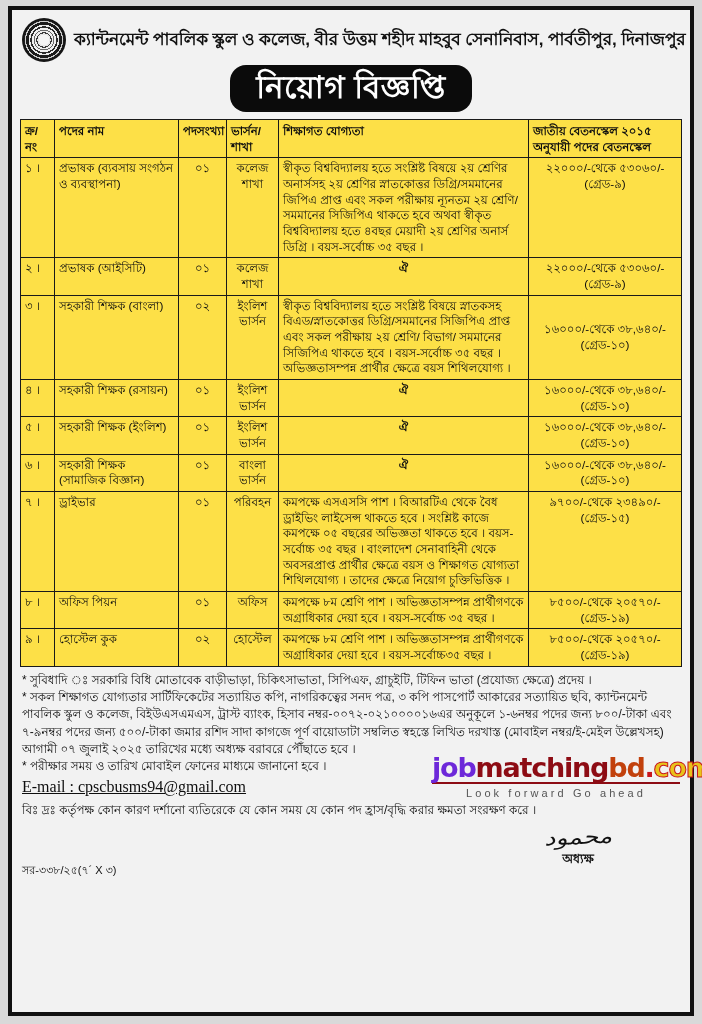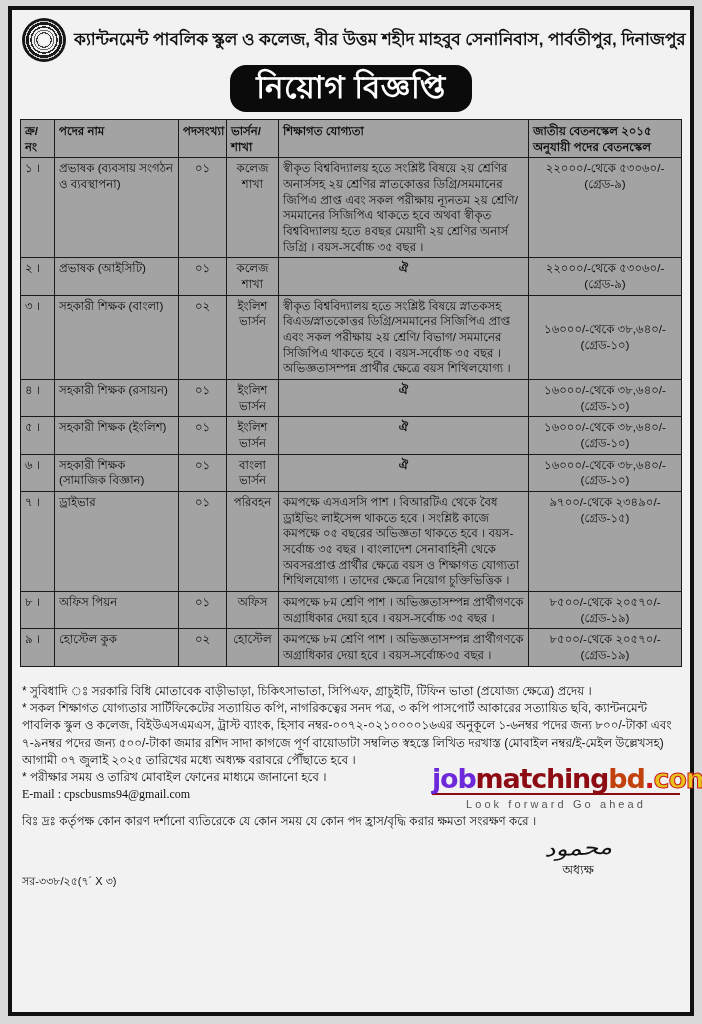--- a/index.html
+++ b/index.html
@@ -80,21 +80,21 @@
     padding: 7px 26px 9px 26px;
     border-radius: 16px;
     letter-spacing: 0.5px;
   }
 
   
   table.circ {
     width: 100%;
     border-collapse: collapse;
     table-layout: fixed;
-    background: #a3a3a3;
+    background: #fde047;
   }
   table.circ th, table.circ td {
     border: 1.6px solid #1a1a1a;
     vertical-align: top;
     padding: 2px 4px 3px 4px;
     font-size: 11.7px;
     color: #0e0e0e;
     line-height: 1.34;
   }
   table.circ th {
@@ -114,33 +114,34 @@
   td.ditto {
     text-align: center;
     font-weight: bold;
     padding-top: 3px;
   }
   td.c-pay { vertical-align: top; }
   td.c-pay.mid { vertical-align: middle; }
 
   
   .notes {
-    margin-top: 16px;
+    margin-top: 5px;
     font-size: 11.9px;
     line-height: 1.45;
     color: #0e0e0e;
     padding: 0 2px;
   }
   .notes p { margin: 0; }
   .note-block { margin-bottom: 0px; }
   .email-line {
-    font-size: 12px;
+    font-size: 16px;
     font-family: "Liberation Serif", "DejaVu Serif", serif;
     margin-top: 1px;
     color: #0e0e0e;
+    text-decoration: underline;
   }
   .flexnote {
     display: flex;
     align-items: flex-start;
     justify-content: space-between;
     gap: 10px;
   }
   .flexnote .left { flex: 1 1 auto; }
 
   
@@ -189,21 +190,21 @@
     height: 26px;
     font-size: 25px;
     color: #111;
     font-family: "Liberation Serif", serif;
     font-style: italic;
     letter-spacing: -3px;
     transform: scaleY(0.8) rotate(-3deg);
   }
   .sig .designation {
     font-size: 12.5px;
-    font-weight: normal;
+    font-weight: bold;
     color: #111;
     margin-top: 1px;
   }
   .refno {
     position: absolute;
     left: 2px; bottom: 2px;
     font-size: 11px;
     font-weight: normal;
     color: #111;
   }

